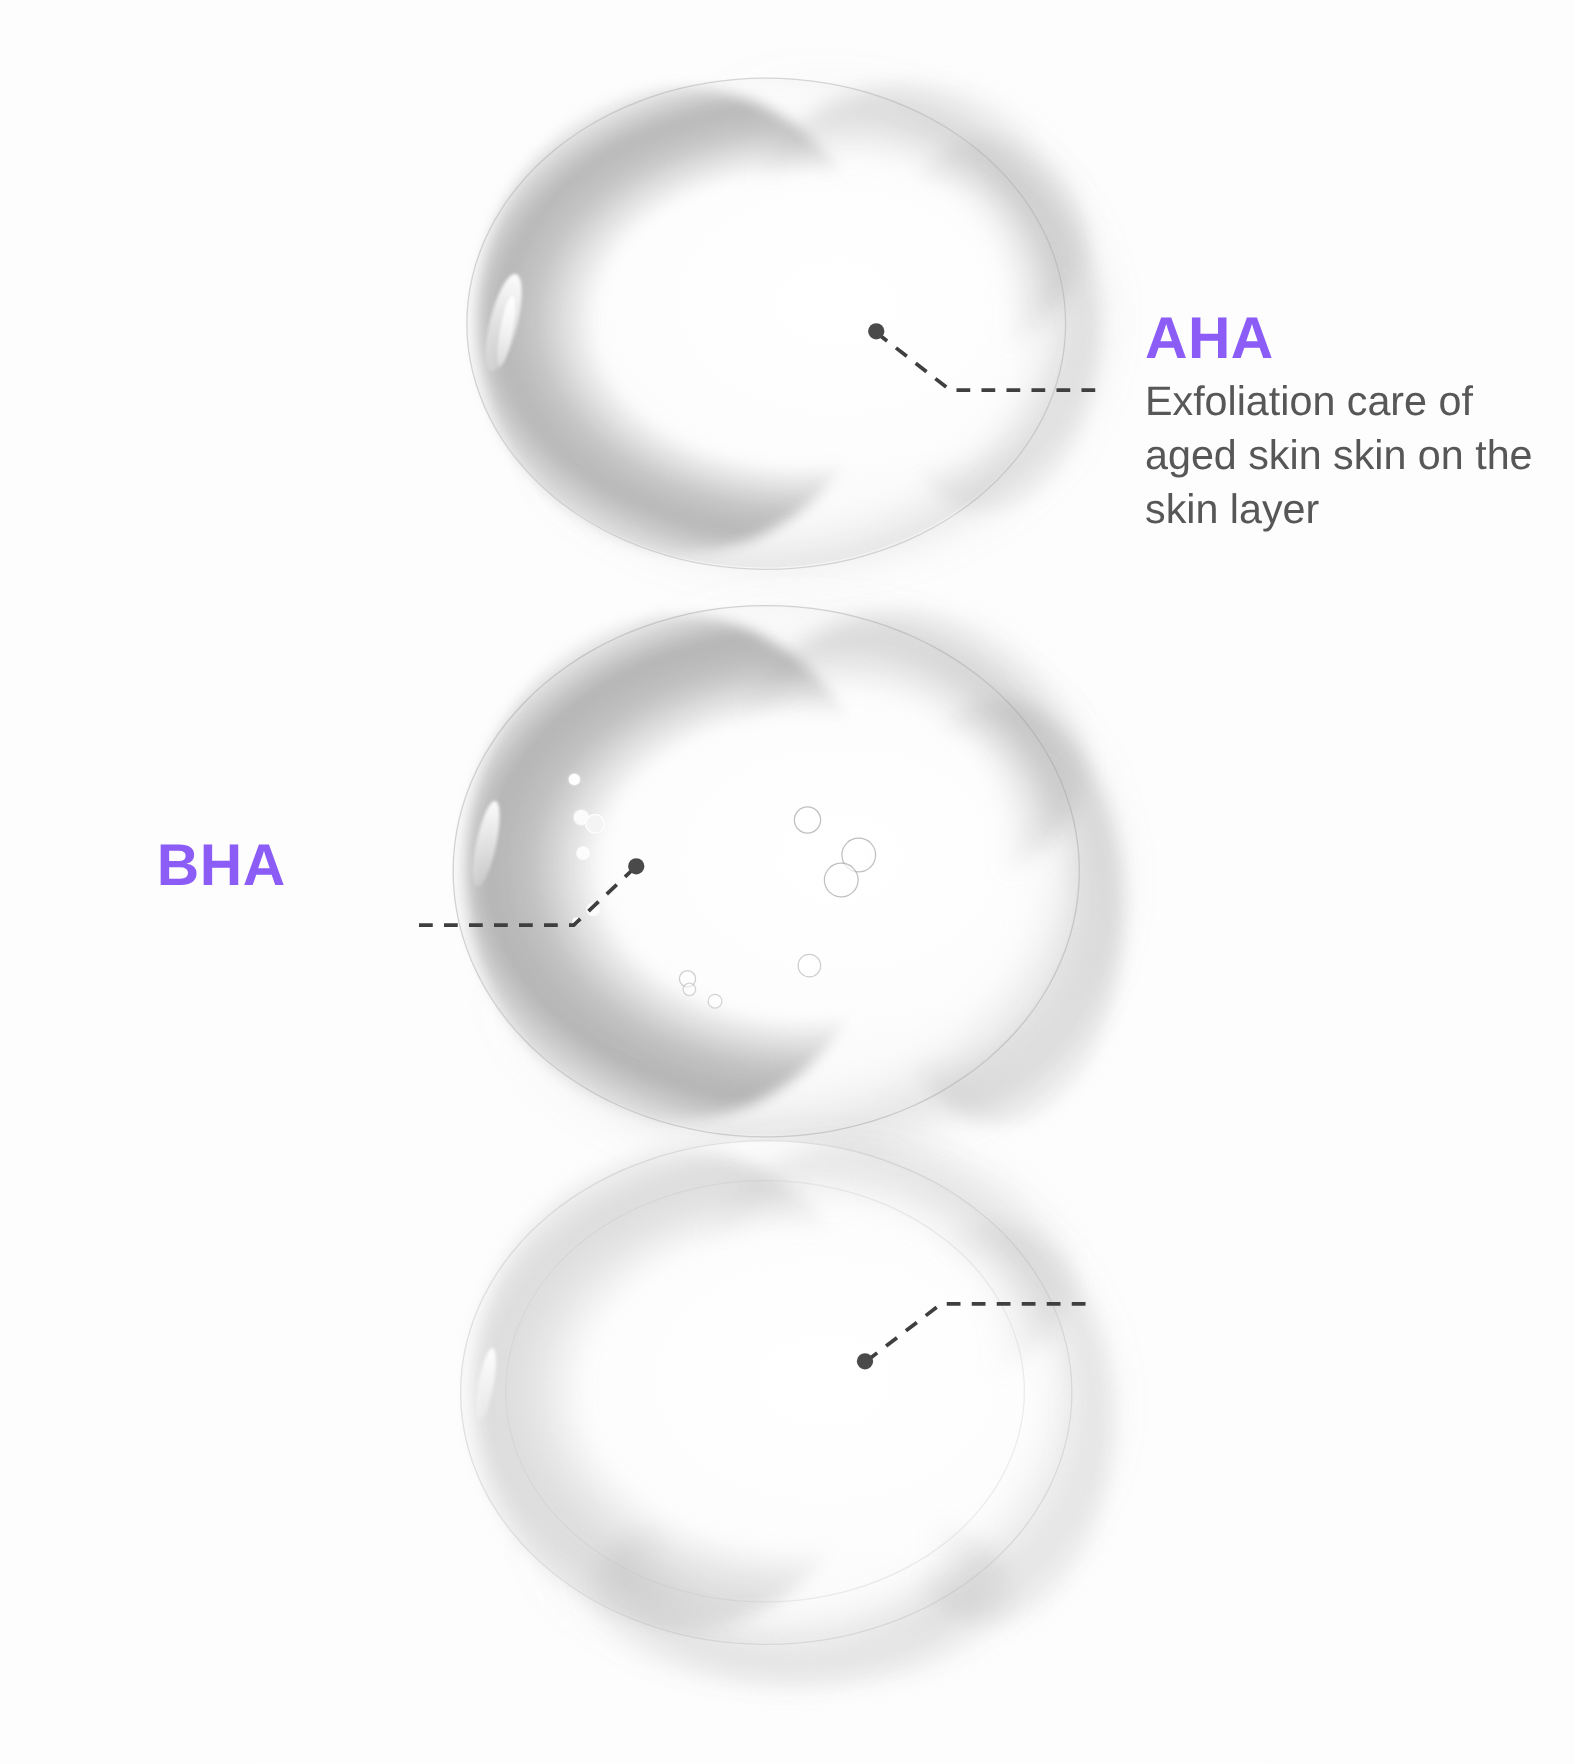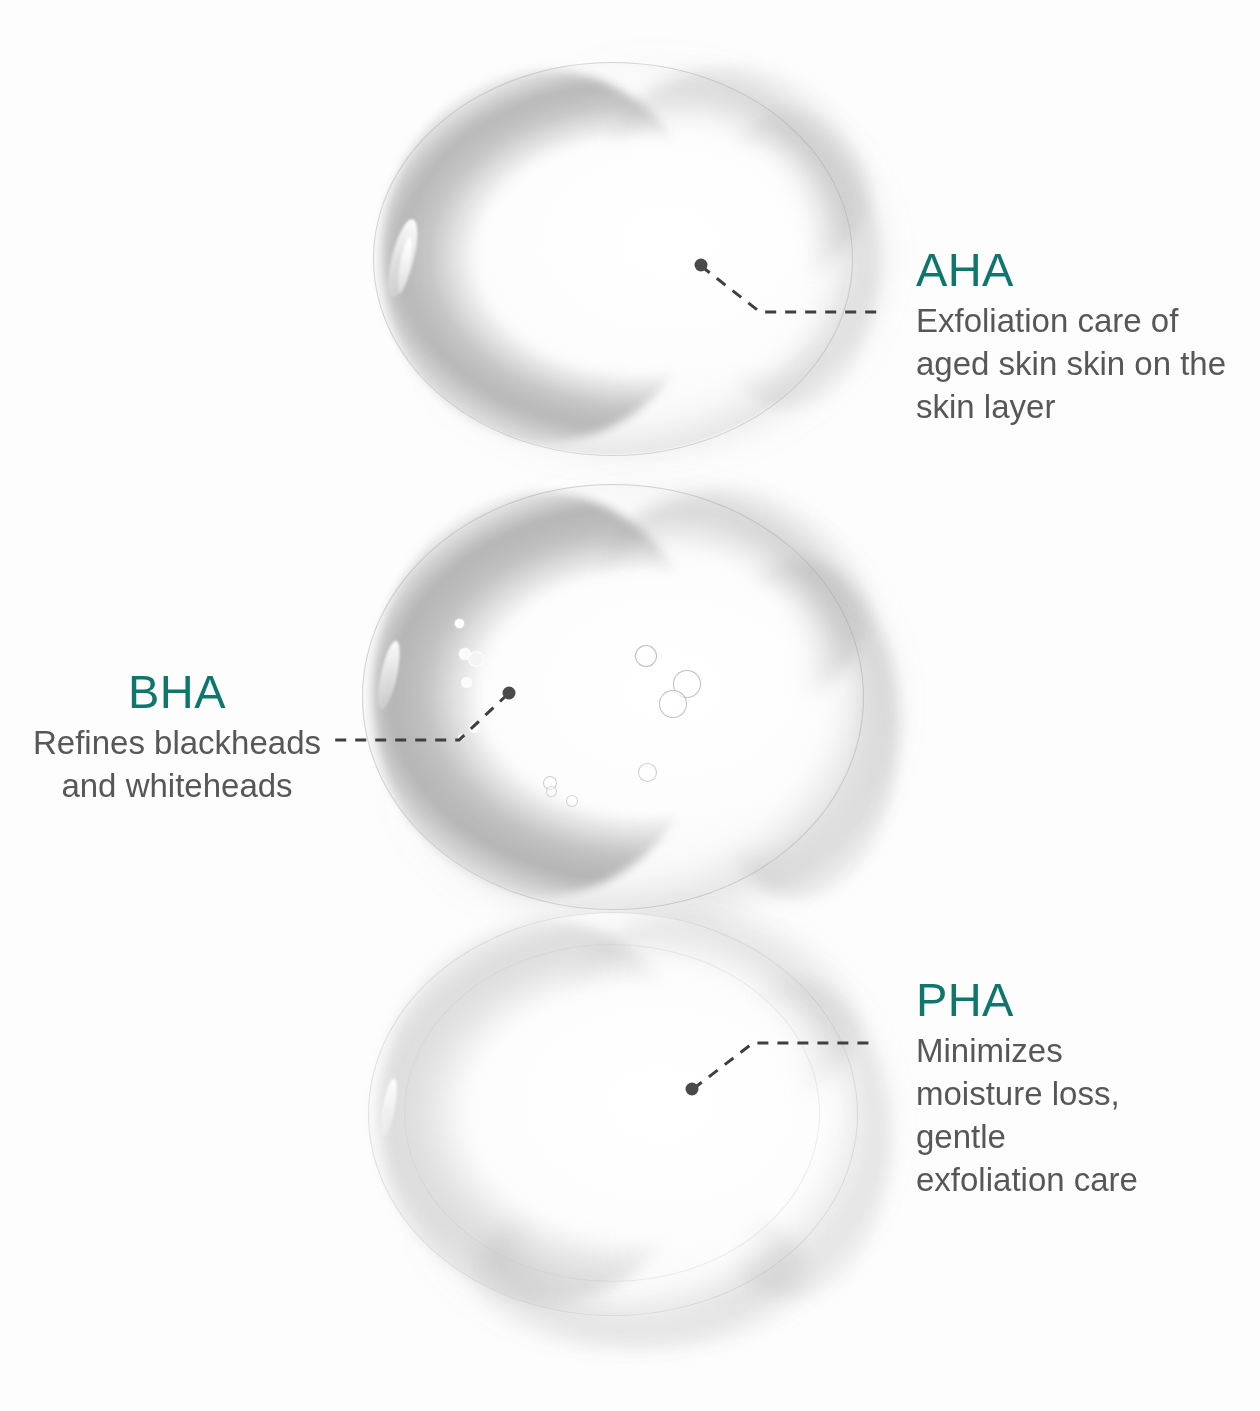--- a/index.html
+++ b/index.html
@@ -69,23 +69,23 @@
     overflow: visible;
   }
 
   
   .callout {
     position: absolute;
   }
   .callout h2 {
     margin: 0 0 6px 0;
     font-size: 47px;
-    font-weight: 400;
+    font-weight: 700;
     letter-spacing: 0.4px;
-    color: #0f766e;
+    color: #8b5cf6;
     line-height: 1.02;
   }
   .callout p {
     margin: 0;
     font-size: 33px;
     font-weight: 400;
     color: #575757;
     line-height: 1.30;
   }
   .callout.left-block {
@@ -219,21 +219,16 @@
     </g>
   </svg>
 
   <div class="callout right-block" style="left:916px; top:246px; width:312px;">
     <h2>AHA</h2>
     <p>Exfoliation care of aged skin skin on the skin layer</p>
   </div>
 
   <div class="callout left-block" style="left:30px; top:668px; width:294px;">
     <h2>BHA</h2>
-    <p>Refines blackheads and whiteheads</p>
-  </div>
-
-  <div class="callout right-block" style="left:916px; top:976px; width:240px;">
-    <h2>PHA</h2>
-    <p>Minimizes moisture loss, gentle exfoliation care</p>
-  </div>
+  </div>
+
 
 </div>
 
 </body></html>

